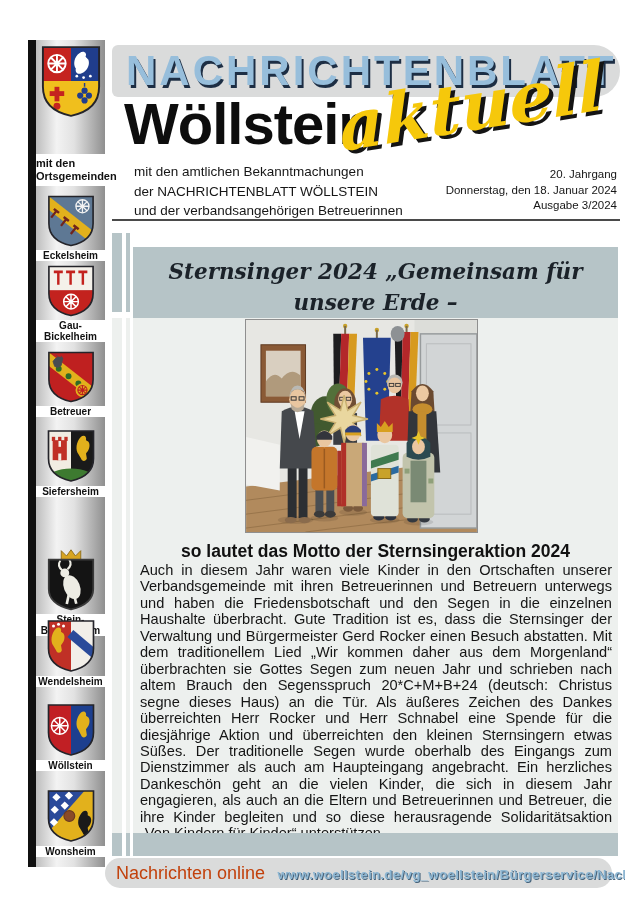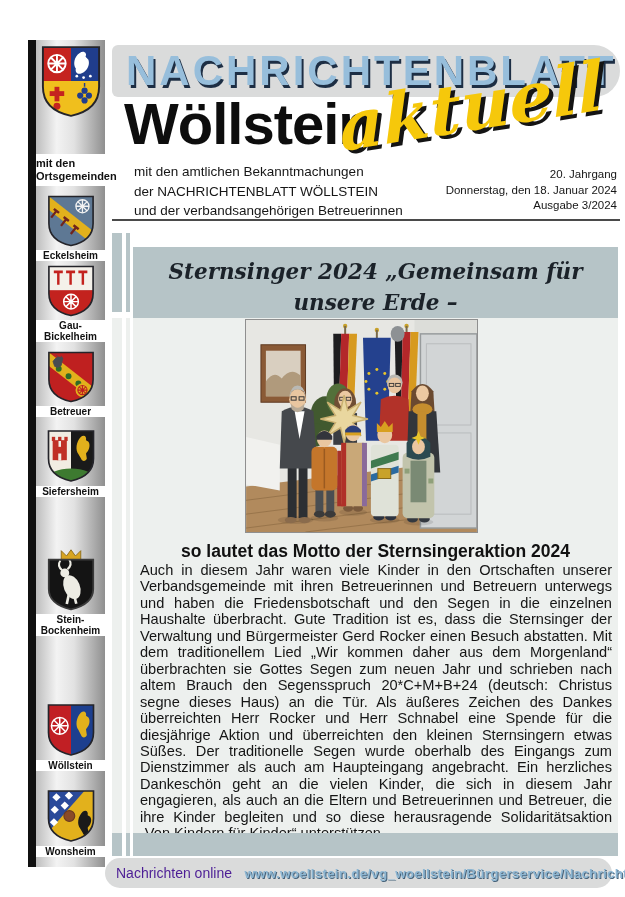--- a/index.html
+++ b/index.html
@@ -43,21 +43,21 @@
   .article-panel { position:absolute; left:133px; top:318px; width:485px; height:520px; background:#edf0ee; }
   .photo { position:absolute; left:245px; top:319px; width:233px; height:214px; border:1px solid #8f8f8f; background:#e7e7e3; }
   .subheadline { position:absolute; left:133px; top:541px; width:485px; text-align:center;
                  font-size:17.5px; font-weight:bold; color:#111; }
   .body-text { position:absolute; left:140px; top:562px; width:472px; font-size:14.6px; line-height:16.45px;
                text-align:justify; color:#151515; }
   .bottom-strip { position:absolute; left:133px; top:833px; width:485px; height:23px; background:#b6c4c7; }
   
   .footer-pill { position:absolute; left:105px; top:858px; width:507px; height:30px; background:#dadbdb;
                  border-radius:15px; line-height:30px; padding-left:11px; white-space:nowrap; }
-  .footer-label { font-size:14px; color:#4c1d95; }
+  .footer-label { font-size:18px; color:#c2410c; }
   .footer-url { font-size:13.5px; font-weight:bold; color:#8db6d2; text-shadow:1px 1px 0 #47637a;
                 letter-spacing:0.2px; text-decoration:none; margin-left:8px; }
 </style>
 </head>
 <body>
 
 <div class="page">
 
   <div class="side-black"></div>
   <div class="side-col"></div>
@@ -202,20 +202,38 @@
       </g>
       <g stroke="#edece4" stroke-width="2.2" fill="none">
         <path d="M20,25q-6,-5 -2,-11"></path>
           <path d="M26,24q6,-5 2,-11"></path>
       </g>
       <path d="M5,13H55V46Q55,63 30,69Q5,63 5,46Z" fill="none" stroke="#3a3a3a" stroke-width="2"></path>
     </svg>
     <div class="label">Stein-Bockenheim</div>
   </div>
 
+  <div class="muni" style="top:618px">
+    <svg width="50" height="56" viewBox="0 0 60 66">
+      <clipPath id="cpWE">
+          <path d="M3,3H57V36Q57,57 30,63Q3,57 3,36Z"></path>
+        </clipPath>
+      <g clip-path="url(#cpWE)">
+        <rect x="3" y="3" width="27" height="60" fill="#c03026"></rect>
+        <rect x="30" y="3" width="27" height="60" fill="#f2efe9"></rect>
+        <rect x="24" y="26" width="42" height="11" fill="#2a4a9a" transform="rotate(40 45 32)"></rect>
+        <path d="M12,12c4,-3 7,0 6,4l3,2c3,5 0,11 -3,14l1,6c-1,4 -6,4 -7,0l-3,-5c-4,-5 -3,-15 3,-21z" fill="#e2b11c"></path>
+        <circle cx="9" cy="9" r="1.8" fill="#fff"></circle>
+          <circle cx="15" cy="7" r="1.8" fill="#fff"></circle>
+          <circle cx="21" cy="9" r="1.8" fill="#fff"></circle>
+      </g>
+      <path d="M3,3H57V36Q57,57 30,63Q3,57 3,36Z" fill="none" stroke="#24242a" stroke-width="2"></path>
+    </svg>
+    <div class="label">Wendelsheim</div>
+  </div>
 
   <div class="muni" style="top:702px">
     <svg width="50" height="56" viewBox="0 0 60 66">
       <clipPath id="cpWO">
           <path d="M3,3H57V36Q57,57 30,63Q3,57 3,36Z"></path>
         </clipPath>
       <g clip-path="url(#cpWO)">
         <rect x="3" y="3" width="27" height="60" fill="#c11f24"></rect>
         <rect x="30" y="3" width="27" height="60" fill="#1d3f8f"></rect>
         <g stroke="#ffffff" stroke-width="1.8" fill="none">

